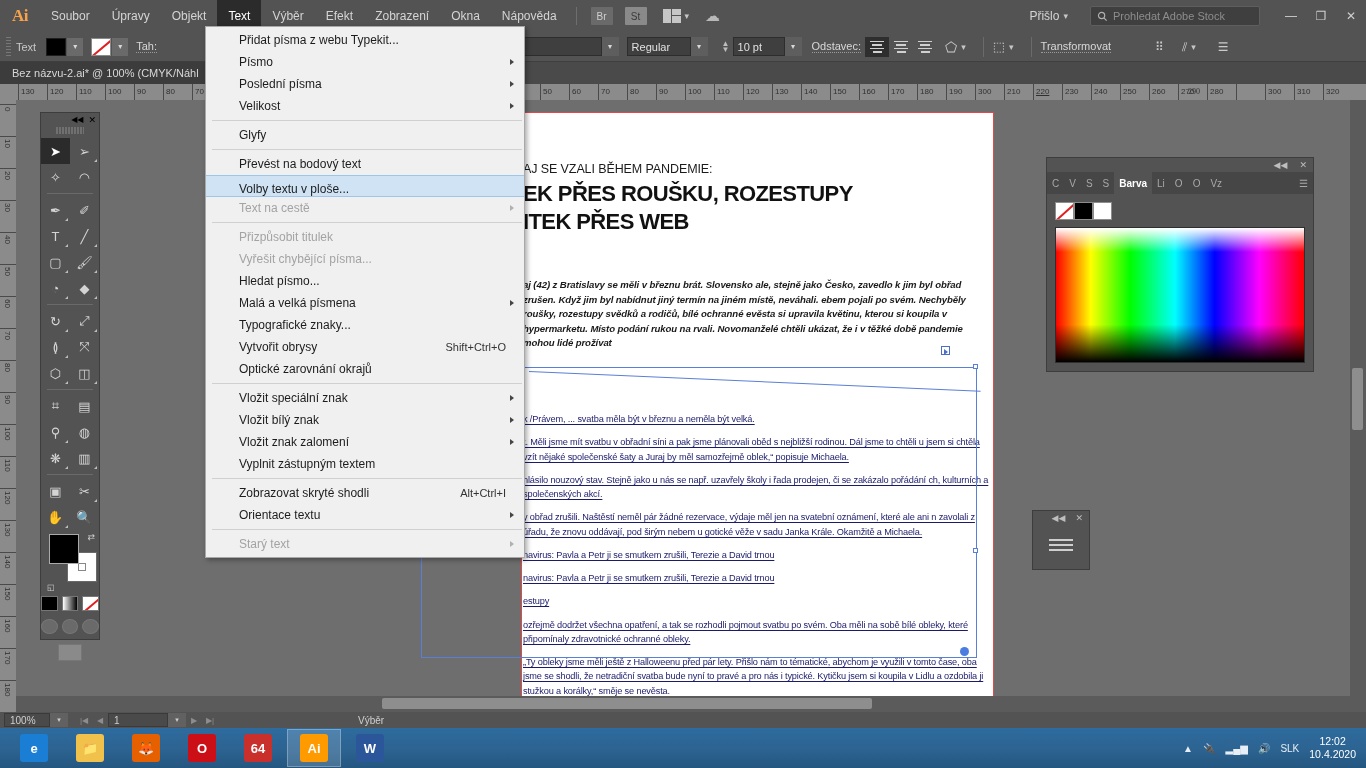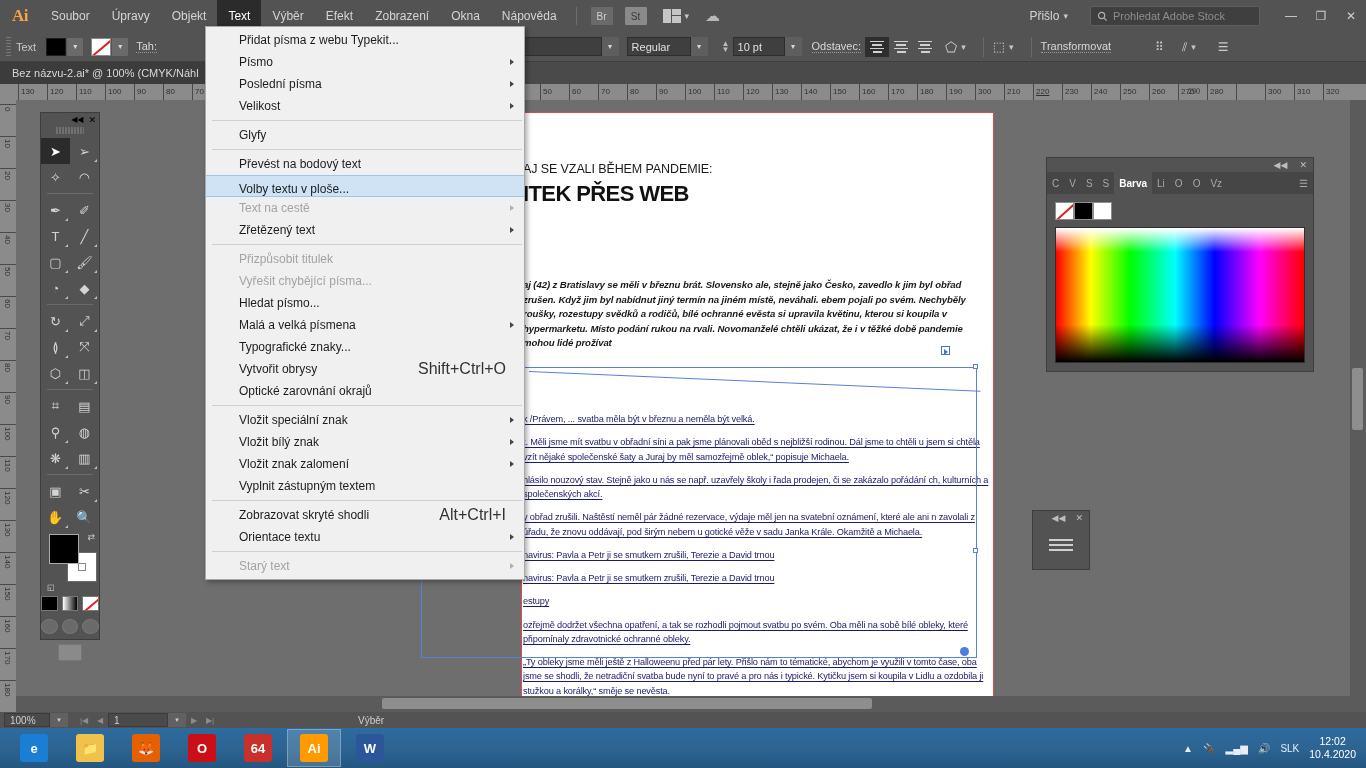--- a/index.html
+++ b/index.html
@@ -327,21 +327,21 @@
     box-shadow: 2px 2px 5px rgba(0,0,0,0.35);
     padding: 2px 0; z-index: 50;
   }
   .mi {
     height: 22px; display: flex; align-items: center;
     padding: 0 10px 0 33px; font-size: 12px; color: #1c1c1c;
     position: relative; cursor: default;
   }
   .mi.dis { color: #a3a3a3; }
   .mi.hl { background: #cfe3f5; border-top: 1px solid #9fc6e8; border-bottom: 1px solid #9fc6e8; align-items: flex-end; }
-  .mi .acc { margin-left: auto; margin-right: 8px; color: #333; font-size: 16px; }
+  .mi .acc { margin-left: auto; margin-right: 8px; color: #333; font-size: 11px; }
   .mi .sub {
     position: absolute; right: 10px; top: 50%; transform: translateY(-50%);
     border-left: 4px solid #444; border-top: 3.5px solid transparent;
     border-bottom: 3.5px solid transparent;
   }
   .mi.dis .sub { border-left-color: #b0b0b0; }
   .msep { height: 1px; background: #d0d0d0; margin: 3px 2px 3px 6px; }
 </style>
 </head>
 <body>
@@ -604,20 +604,21 @@
       <span class="rtick" style="top: 548px; left: 0px; height: 1px; width: 16px;"></span>
       <span class="rt" style="left: 3px; top: 583px; writing-mode: vertical-rl;">180</span>
       <span class="rtick" style="top: 580px; left: 0px; height: 1px; width: 16px;"></span>
     </div>
 
   <div class="canvas">
     <div class="artboard">
       <div class="ab-inner">
         <div class="doc-kicker">AJ SE VZALI BĚHEM PANDEMIE:</div>
         <div class="doc-head">
+          <div>EK PŘES ROUŠKU, ROZESTUPY</div>
           <div>ITEK PŘES WEB</div>
         </div>
         <div class="doc-lede">aj (42) z Bratislavy se měli v březnu brát. Slovensko ale, stejně jako Česko, zavedlo k jim byl obřad zrušen. Když jim byl nabídnut jiný termín na jiném místě, neváhali. ebem pojali po svém. Nechyběly roušky, rozestupy svědků a rodičů, bílé ochranné evěsta si upravila květinu, kterou si koupila v hypermarketu. Místo podání rukou na rvali. Novomanželé chtěli ukázat, že i v těžké době pandemie mohou lidé prožívat</div>
         <div class="doc-body" id="doc-body" style="top:298px;">
             <p>k /Právem, ... svatba měla být v březnu a neměla být velká.</p>
             <p>t. Měli jsme mít svatbu v obřadní síni a pak jsme plánovali oběd s nejbližší rodinou. Dál jsme to chtěli u jsem si chtěla vzít nějaké společenské šaty a Juraj by měl samozřejmě oblek,“ popisuje Michaela.</p>
             <p>hlásilo nouzový stav. Stejně jako u nás se např. uzavřely školy i řada prodejen, či se zakázalo pořádání ch, kulturních a společenských akcí.</p>
             <p>y obřad zrušili. Naštěstí neměl pár žádné rezervace, výdaje měl jen na svatební oznámení, které ale ani n zavolali z úřadu, že znovu oddávají, pod širým nebem u gotické věže v sadu Janka Krále. Okamžitě a Michaela.</p>
             <p>navirus: Pavla a Petr ji se smutkem zrušili, Terezie a David trnou</p>
             <p>navirus: Pavla a Petr ji se smutkem zrušili, Terezie a David trnou</p>
@@ -835,24 +836,20 @@
       <div class="mi">
         <span>Převést na bodový text</span>
       </div>
       <div class="mi hl">
         <span>Volby textu v ploše...</span>
       </div>
       <div class="mi dis">
         <span>Text na cestě</span>
         <span class="sub"></span>
       </div>
-      <div class="mi">
-        <span>Zřetězený text</span>
-        <span class="sub"></span>
-      </div>
       <div class="msep"></div>
       <div class="mi dis">
         <span>Přizpůsobit titulek</span>
       </div>
       <div class="mi dis">
         <span>Vyřešit chybějící písma...</span>
       </div>
       <div class="mi">
         <span>Hledat písmo...</span>
       </div>

